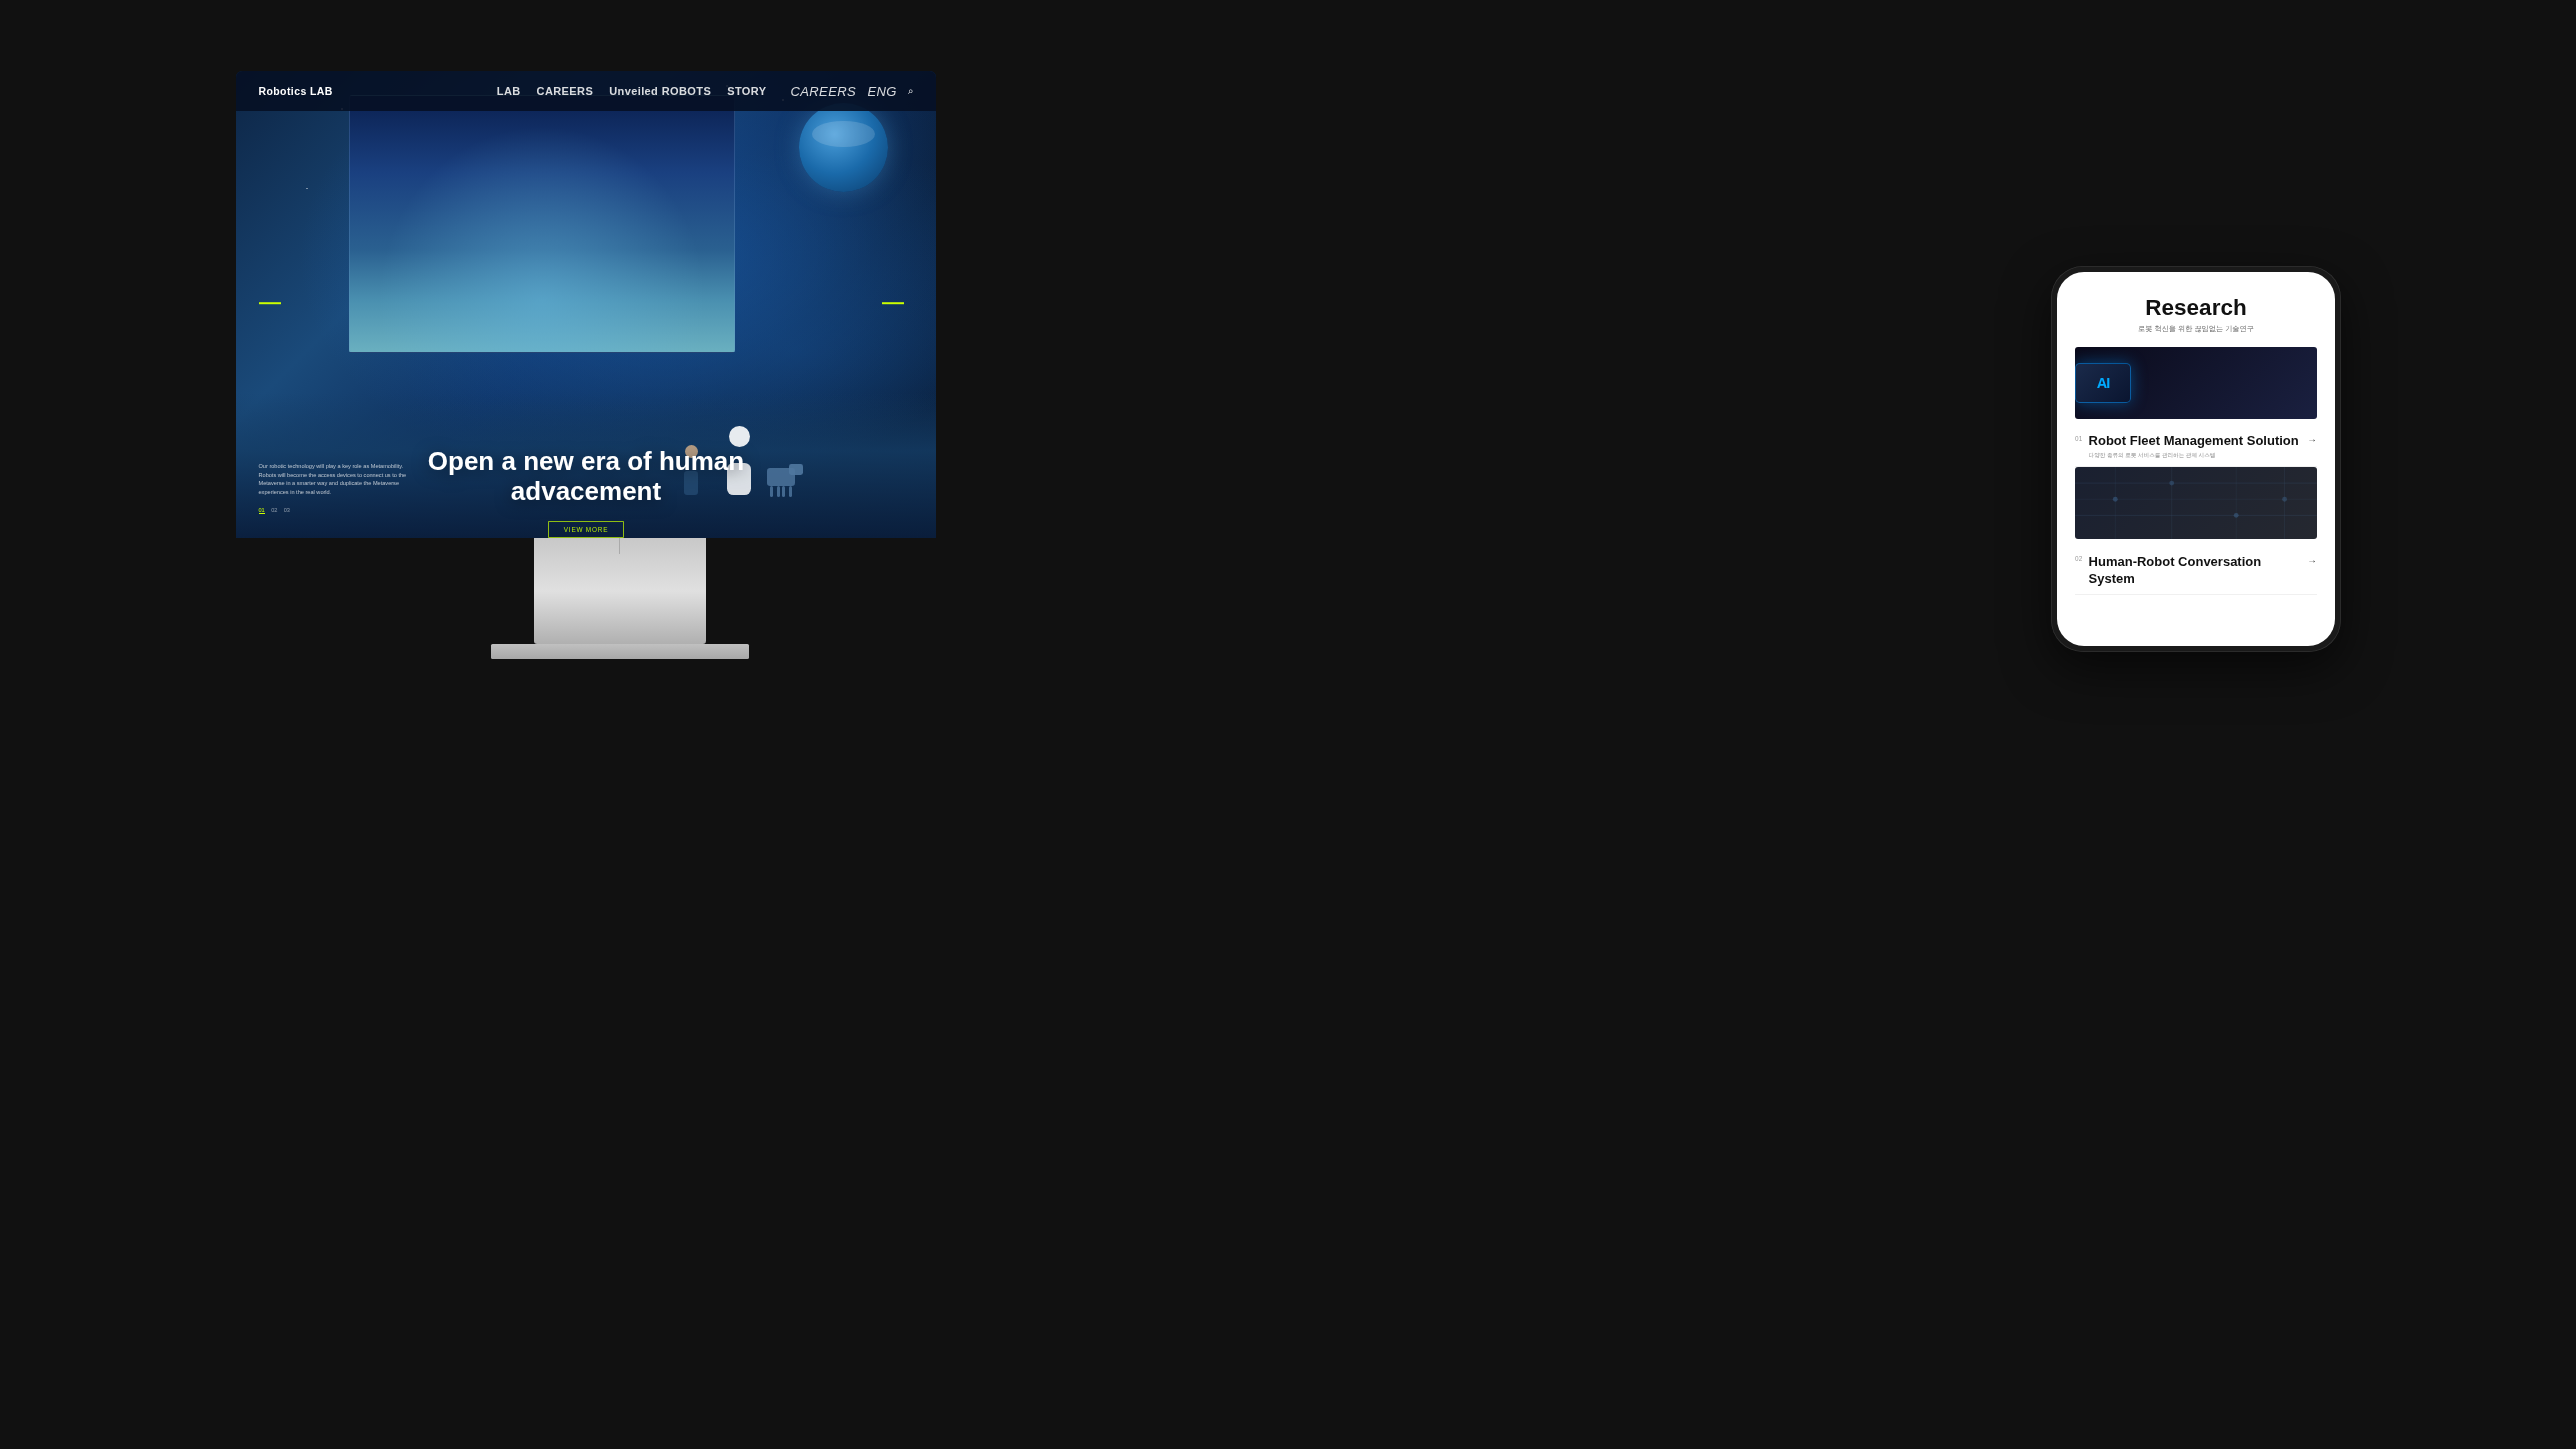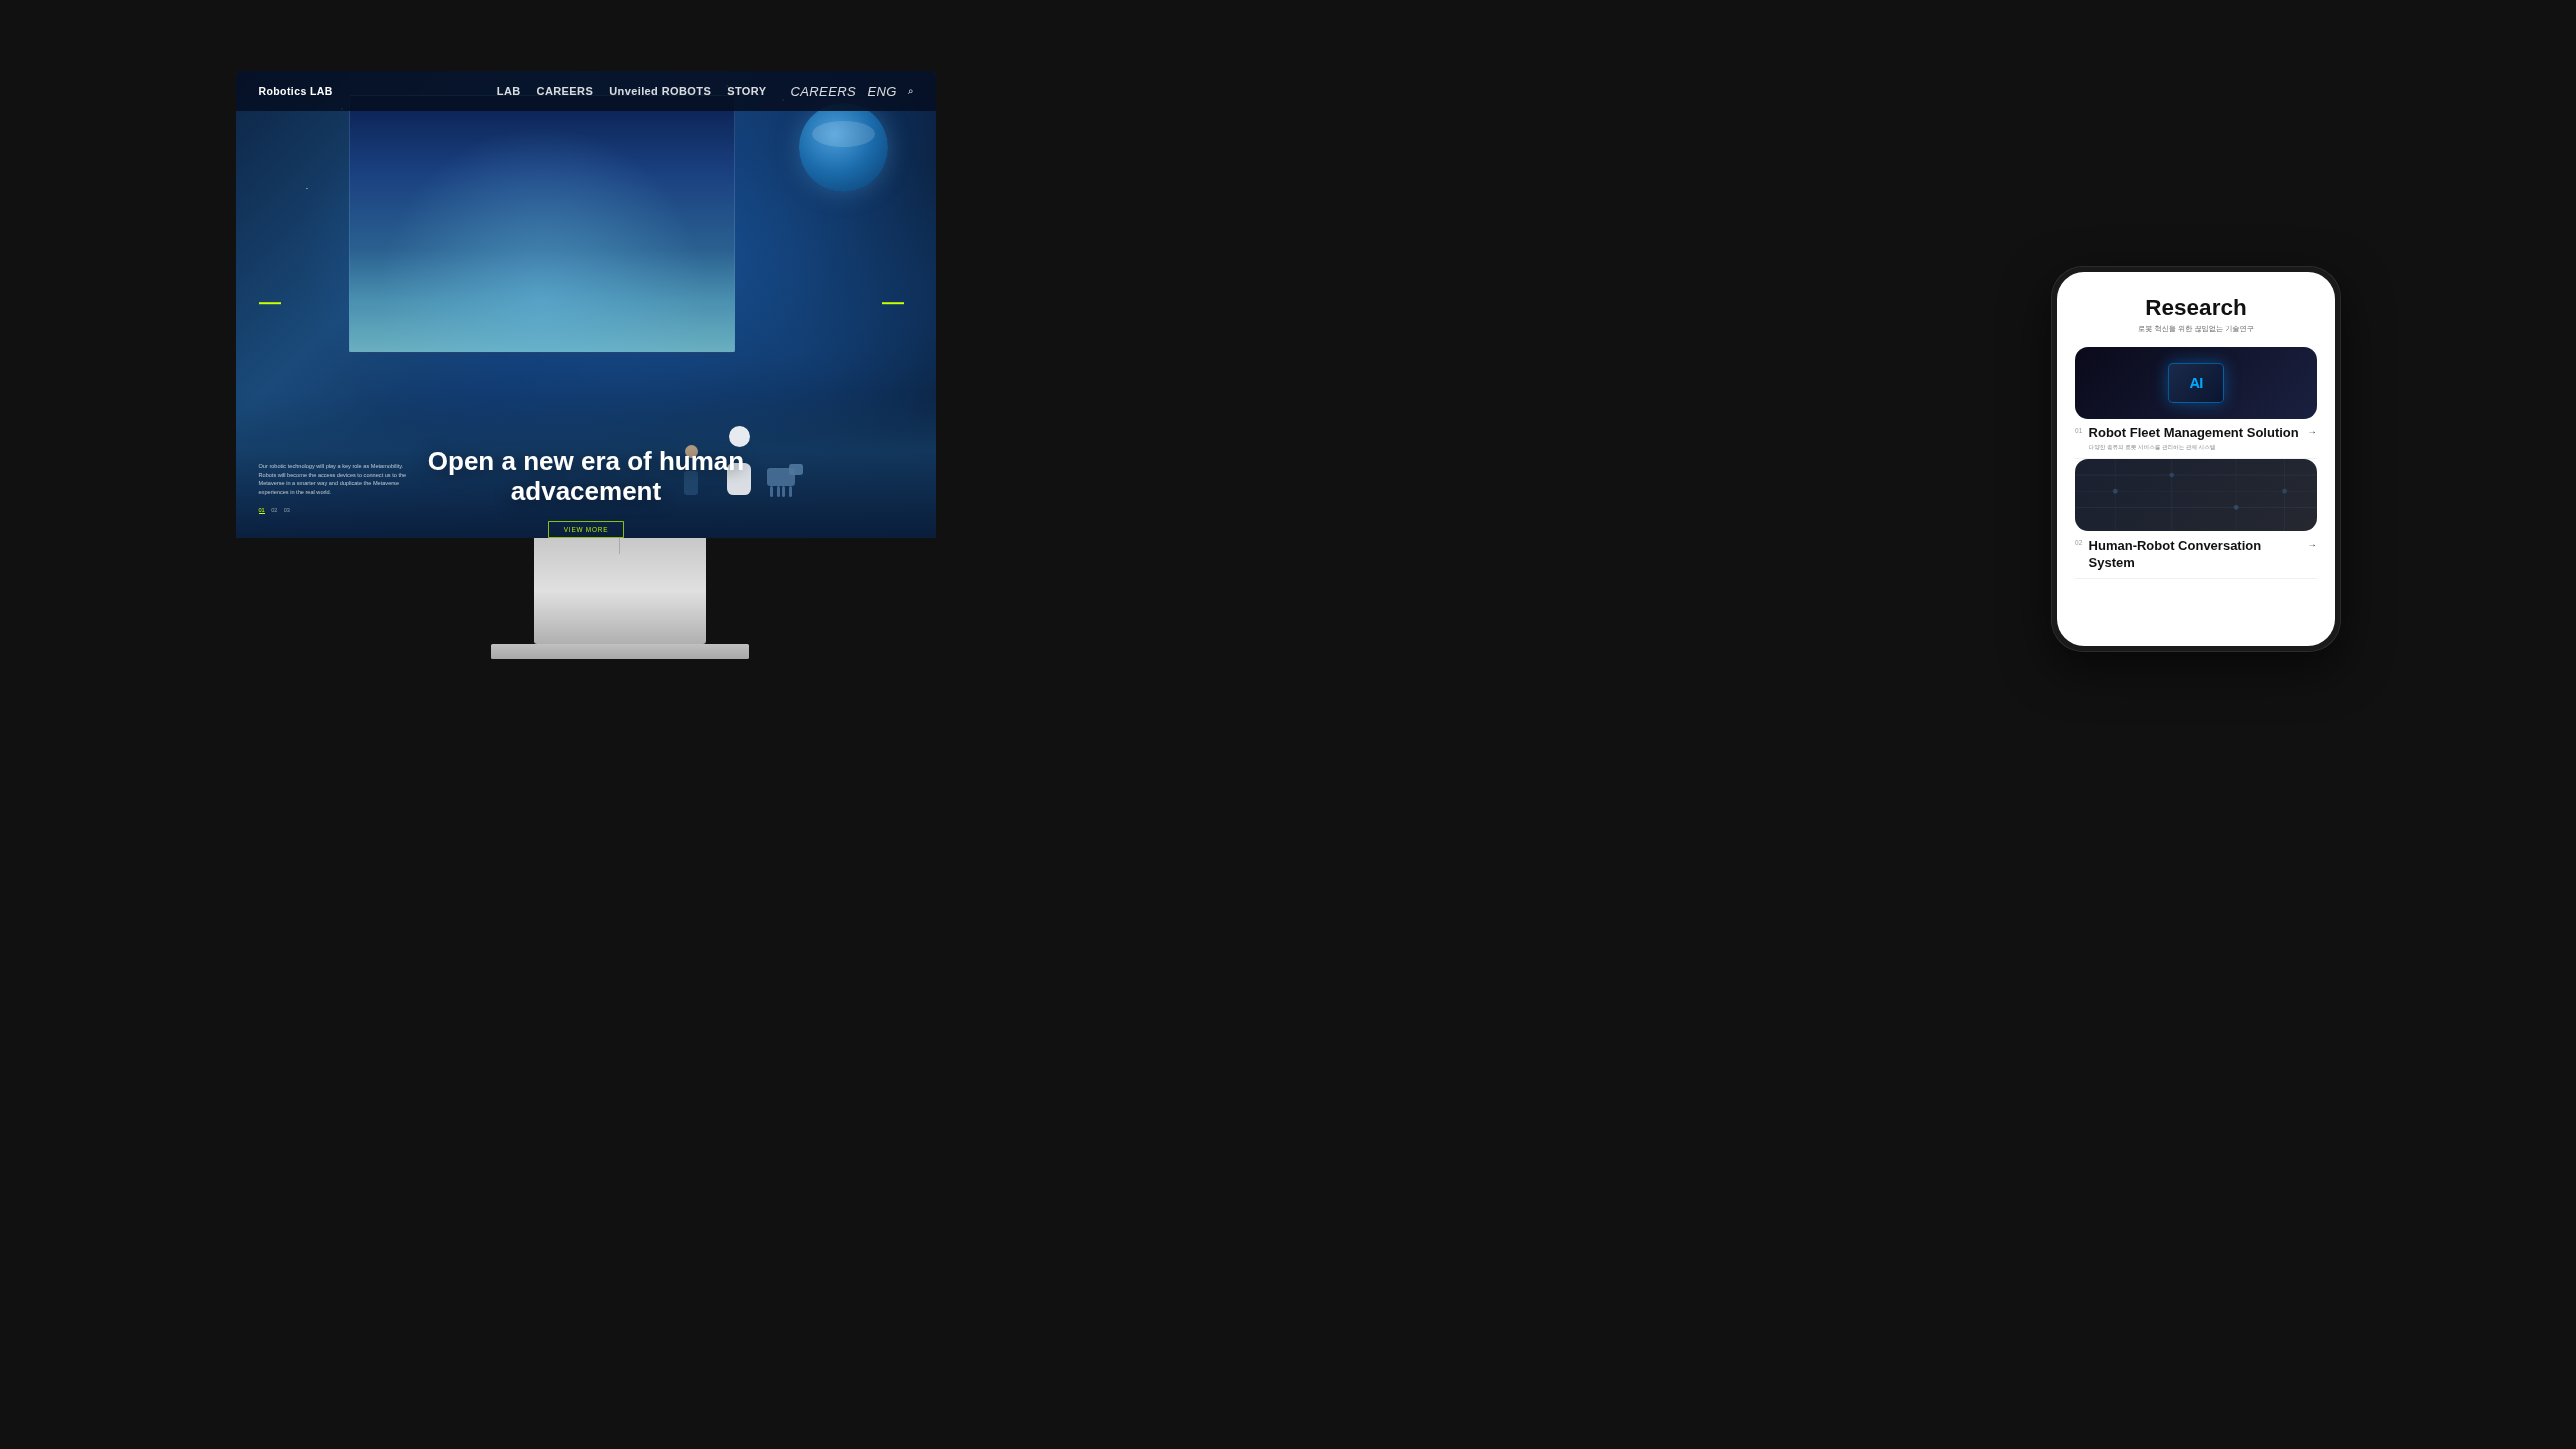--- a/index.html
+++ b/index.html
@@ -454,25 +454,25 @@
       font-size: 7.2px;
       color: #666;
       text-align: center;
       margin-bottom: 13px;
     }
 
     .phone-card {
       width: 100%;
       height: 72px;
       background: linear-gradient(135deg, #1a1a2e, #2a2a4a);
-      border-radius: 13px;
+      border-radius: 3px;
+      margin-bottom: 8px;
       overflow: hidden;
       display: flex;
       align-items: center;
-      justify-content: center;
       position: relative;
     }
 
     .phone-card-ai {
       background: linear-gradient(135deg, #0a0a1a, #1a2040);
     }
 
     .ai-chip {
       width: 56px;
       height: 40px;

